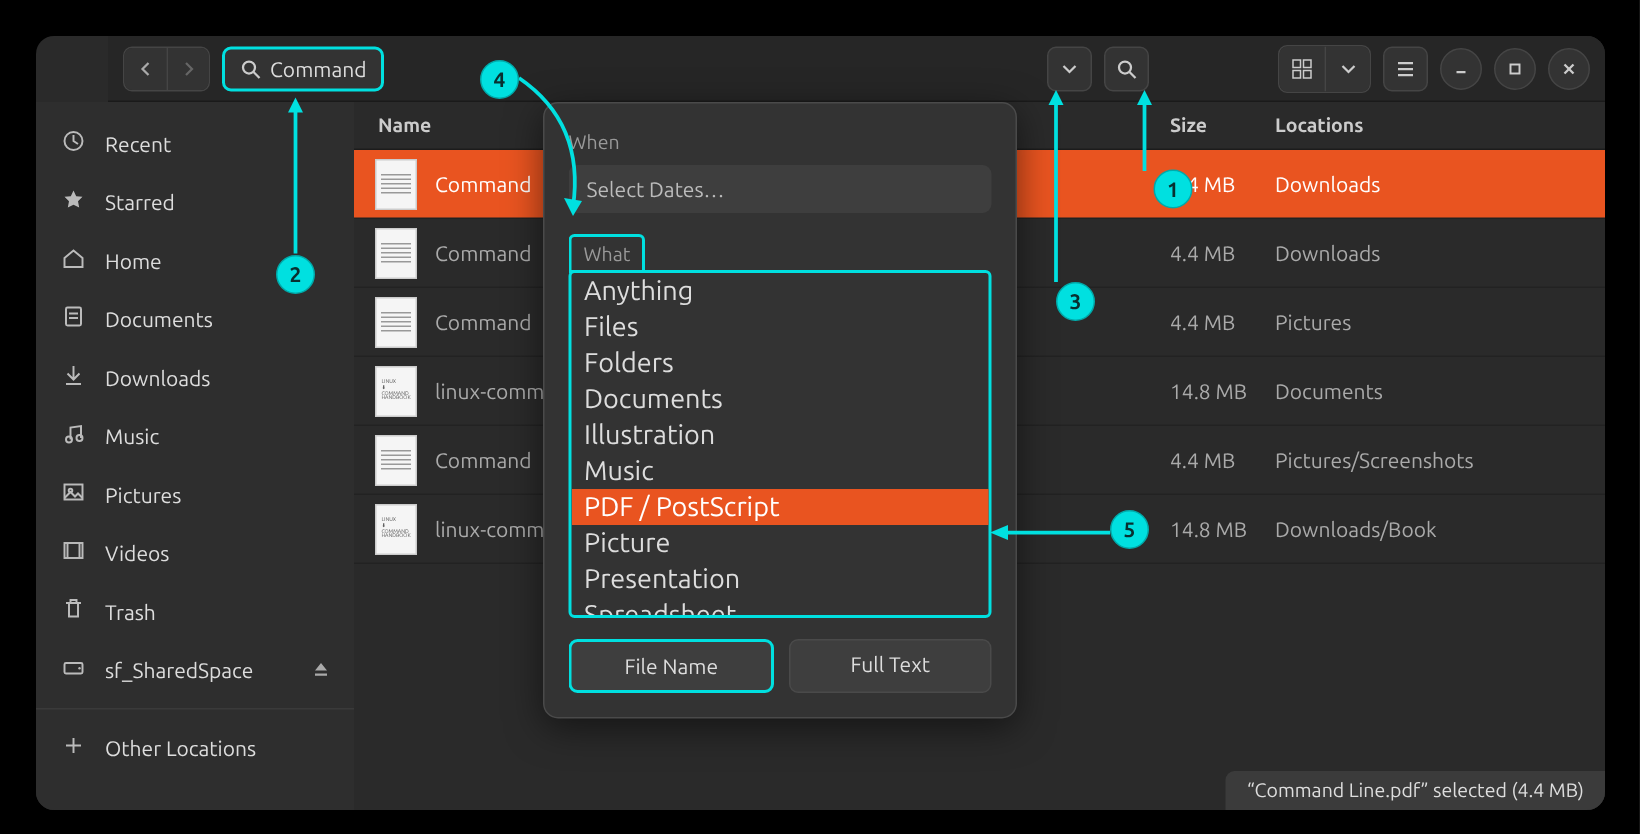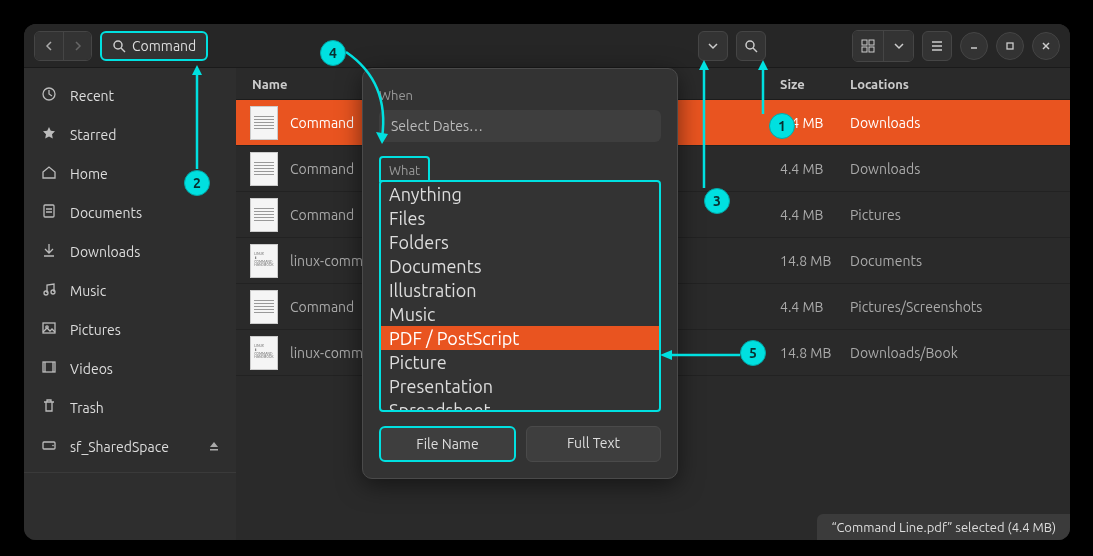--- a/index.html
+++ b/index.html
@@ -1,17 +1,17 @@
 <!DOCTYPE html>
 <html><head>
 <meta charset="utf-8">
 <style>
 * { margin: 0; padding: 0; box-sizing: border-box; font-family: Ubuntu, "Segoe UI", sans-serif; }
 body { background: #000; width: 1093px; height: 556px; overflow: hidden; position: relative; }
-.window { position: absolute; top: 24px; left: 24px; width: 1046px; height: 516px; background: #2a2a2a; border-radius: 12px; overflow: hidden; }
+.window { position: absolute; top: 24px; left: 24px; width: 1046px; height: 516px; background: #2a2a2a; border-radius: 12px; overflow: hidden; padding-left: 48px; }
 
 
 .header { height: 44px; background: #262626; display: flex; align-items: center; padding: 0 10px; gap: 8px; border-bottom: 1px solid #1a1a1a; }
 .nav-btns { display: flex; border: 1px solid #454545; border-radius: 6px; overflow: hidden; }
 .nav-btn { width: 28px; height: 28px; display: flex; align-items: center; justify-content: center; background: #333; color: #999; cursor: pointer; }
 .nav-btn + .nav-btn { border-left: 1px solid #454545; }
 .search-chip { display: flex; align-items: center; gap: 6px; background: #333; border: 2.5px solid #00e0e0; border-radius: 6px; padding: 2px 10px; height: 30px; color: #ddd; font-size: 14px; }
 .spacer { flex: 1; }
 .hdr-btn { width: 30px; height: 30px; background: #333; border: 1px solid #454545; border-radius: 6px; display: flex; align-items: center; justify-content: center; color: #ccc; cursor: pointer; }
 .hdr-btn.round { border-radius: 50%; width: 28px; height: 28px; }
@@ -207,20 +207,27 @@
         <span class="ico"><svg width="16" height="16" viewBox="0 0 16 16">
             <rect x="2" y="5" width="12" height="7" rx="1" stroke="#bbb" stroke-width="1.3" fill="none"></rect>
             <circle cx="12" cy="8.5" r="0.8" fill="#bbb"></circle>
           </svg></span>
         <span>sf_SharedSpace</span>
         <span class="eject"><svg width="12" height="12" viewBox="0 0 12 12">
             <path d="M6 2l4 5H2zM2 9h8v1.5H2z" fill="#aaa"></path>
           </svg></span>
       </div>
       <div class="side-sep"></div>
+      <div class="side-item">
+        <span class="ico"><svg width="16" height="16" viewBox="0 0 16 16">
+            <line x1="8" y1="3" x2="8" y2="13" stroke="#bbb" stroke-width="1.3" fill="none"></line>
+            <line x1="3" y1="8" x2="13" y2="8" stroke="#bbb" stroke-width="1.3" fill="none"></line>
+          </svg></span>
+        <span>Other Locations</span>
+      </div>
     </div>
 
   <div class="filepane">
     <div class="cols">
       <div class="col-name">Name</div>
       <div class="col-size">Size</div>
       <div class="col-loc">Locations</div>
     </div>
     <div id="filelist">
         <div class="row selected">

